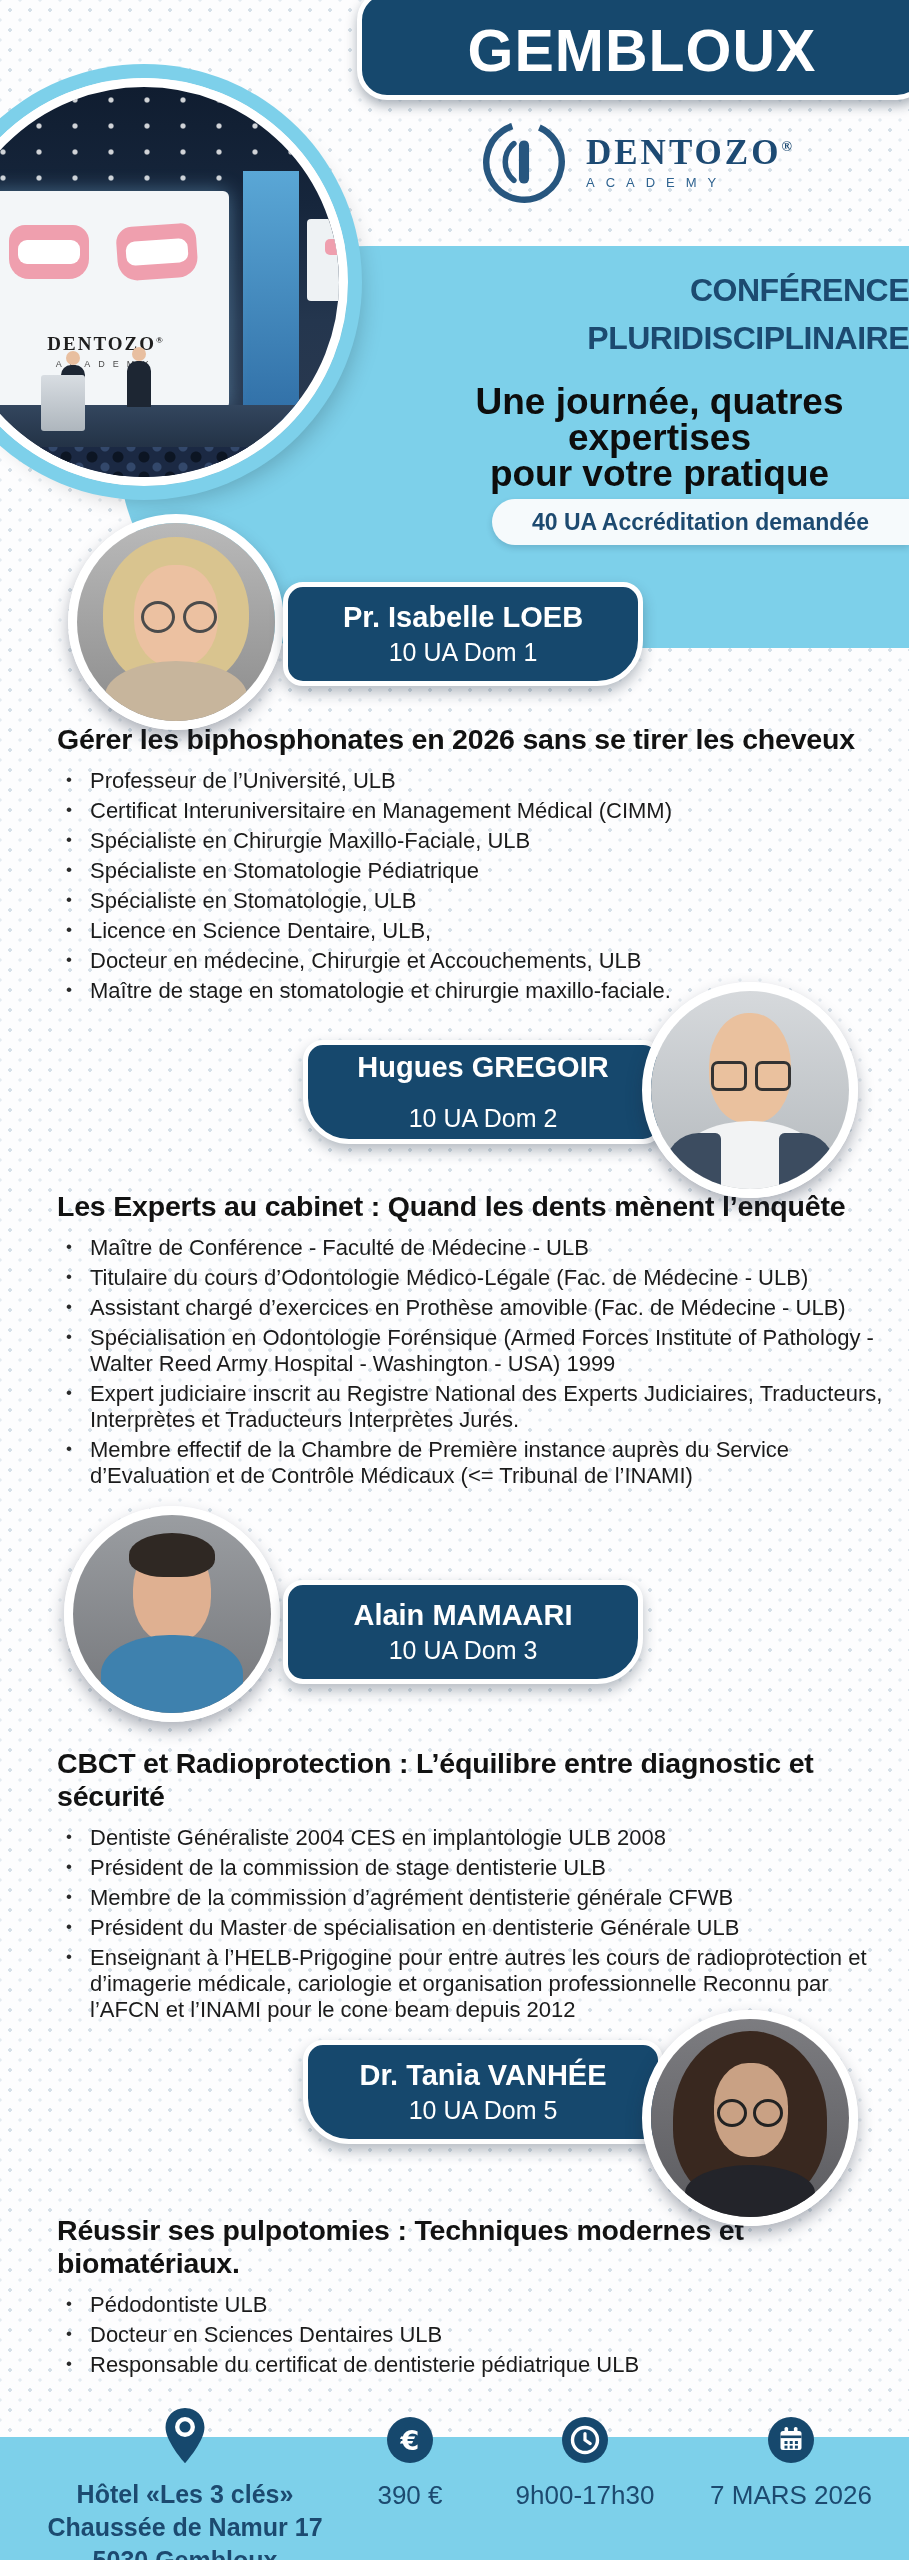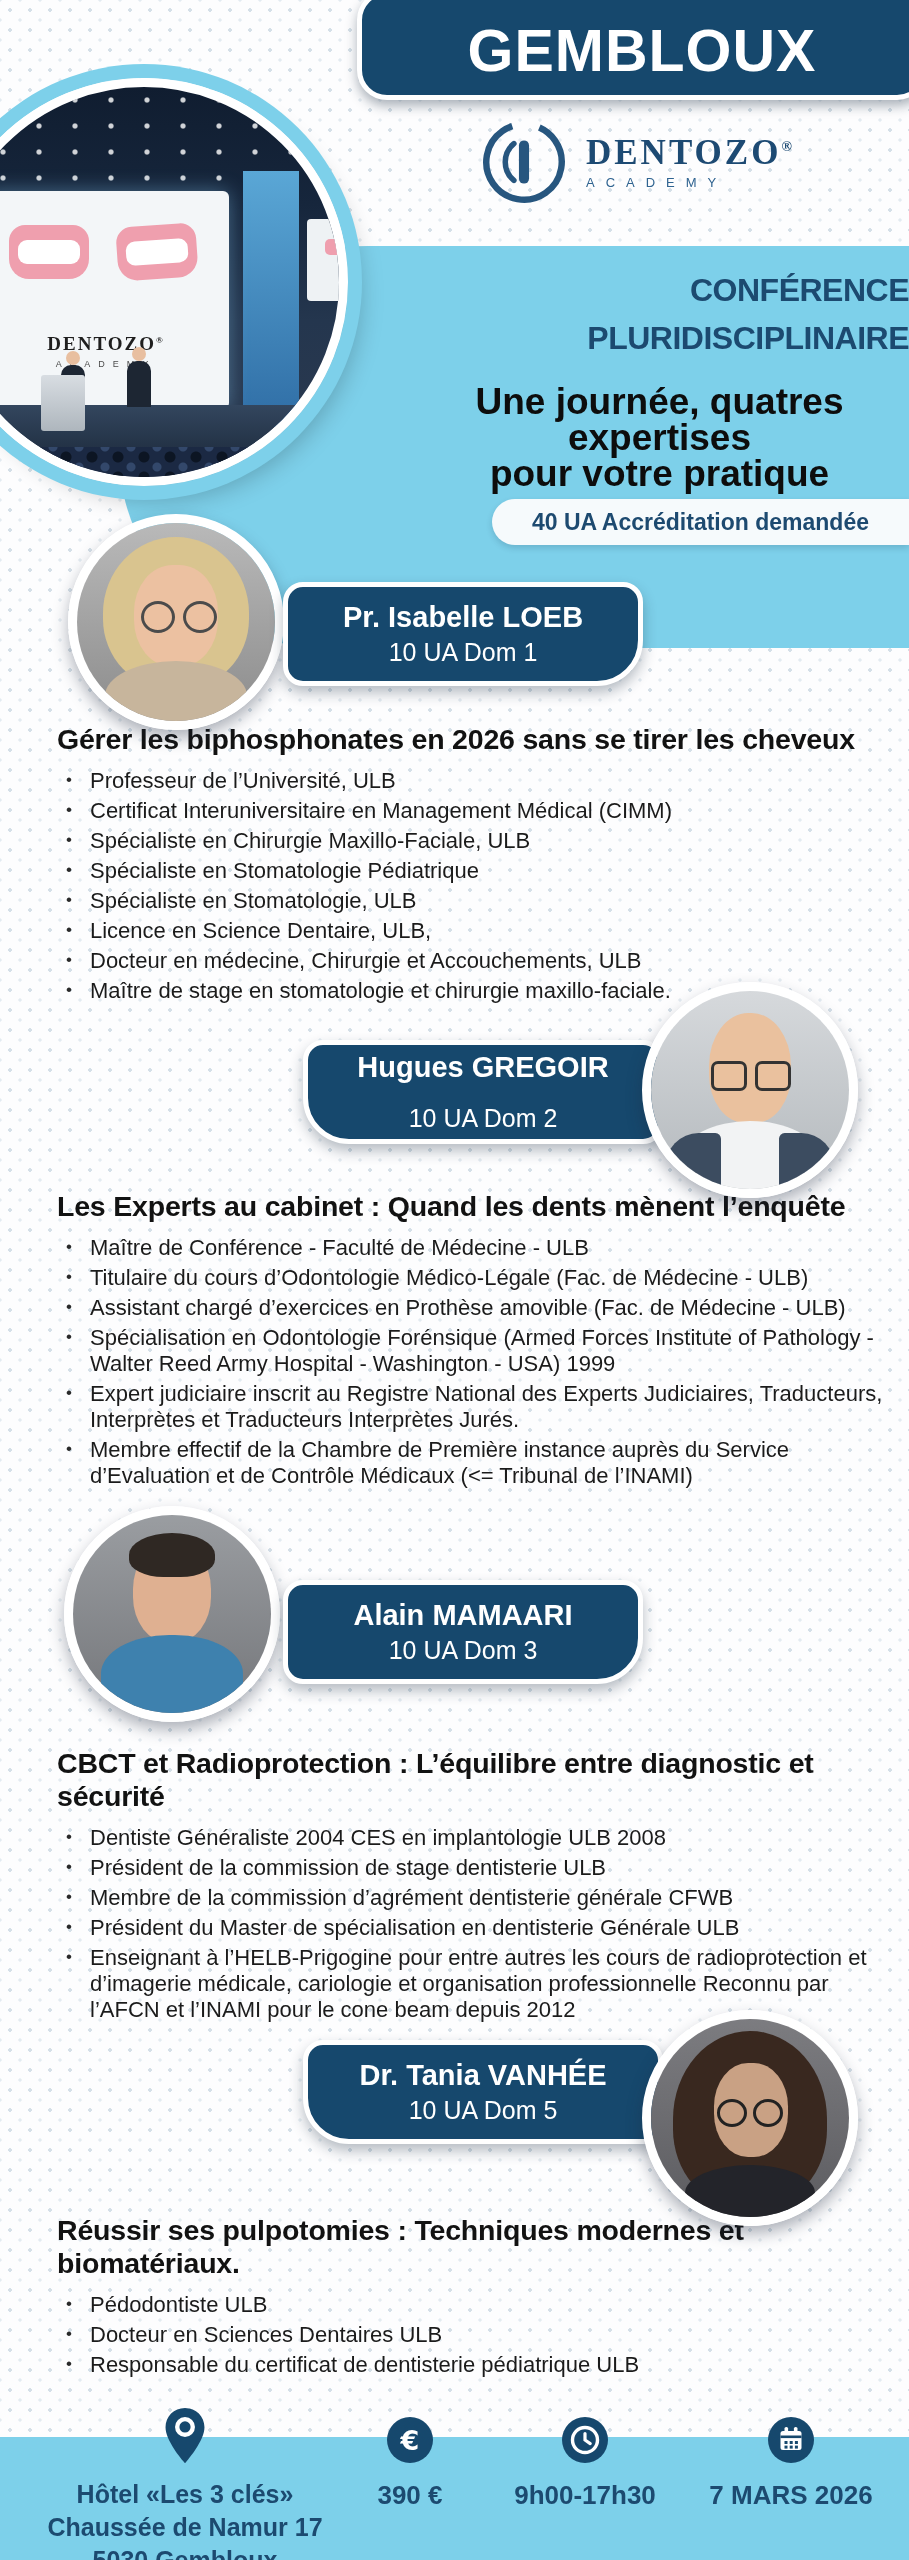--- a/index.html
+++ b/index.html
@@ -109,21 +109,21 @@
   .sec h2{font-size:28.5px;font-weight:700;color:#121212;margin:0 0 12px;letter-spacing:-0.2px;line-height:33px;}
   .sec ul{list-style:none;margin:0;padding:0;}
   .sec li{position:relative;padding-left:33px;margin:0 0 4px;font-size:22px;line-height:26px;color:#1b1b1b;}
   .sec li::before{content:"•";position:absolute;left:9px;top:-1px;font-size:17px;color:#2a2a2a;}
   
   .footer-band{position:absolute;left:0;top:2437px;width:909px;height:123px;background:#7dd0ea;z-index:1;}
   .fcol{position:absolute;top:2402px;display:flex;flex-direction:column;align-items:center;z-index:3;}
   .c1{left:20px;width:330px;} .c2{left:352px;width:116px;} .c3{left:478px;width:214px;} .c4{left:688px;width:206px;}
   .f-iconbox{height:62px;display:flex;align-items:flex-end;}
   .f-text{margin-top:14px;text-align:center;color:#1c4a70;font-weight:700;font-size:25px;line-height:33px;}
-  .f-value{margin-top:16px;text-align:center;color:#1c4a70;font-weight:700;font-size:26px;}
+  .f-value{margin-top:16px;text-align:center;color:#1c4a70;font-weight:400;font-size:26px;}
   .f-text span{display:block;}
 </style>
 </head>
 <body>
 
 <div class="page">
 
   <div class="blob"></div>
 
   <div class="gembloux">

